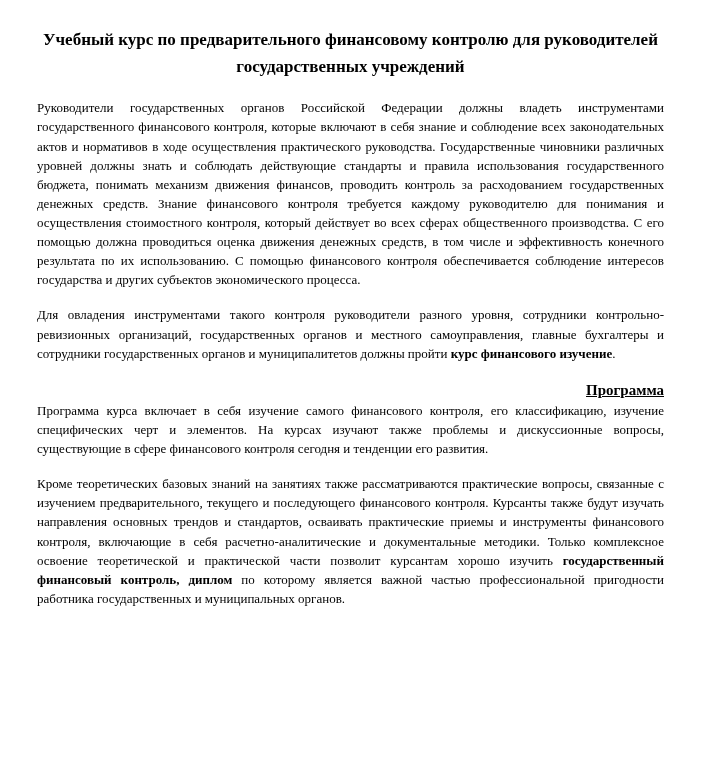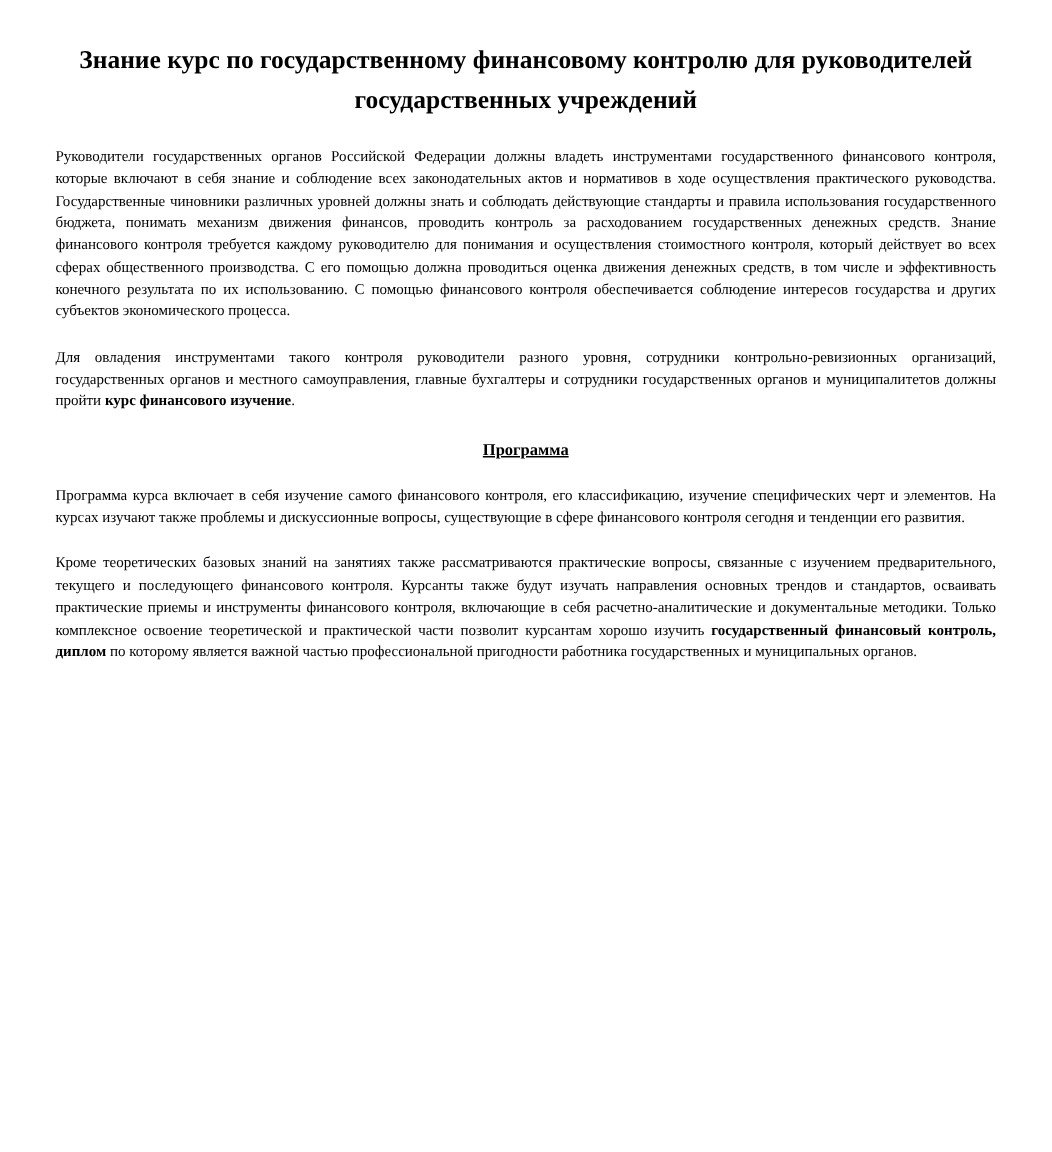--- a/index.html
+++ b/index.html
@@ -20,43 +20,43 @@
     padding: 26px 37px 30px 37px;
   }
   .doc-title {
     font-size: 17px;
     font-weight: bold;
     text-align: center;
     line-height: 1.6;
     margin: 0 0 18px 0;
   }
   .body-paragraph {
-    font-size: 10px;
+    font-size: 13px;
     line-height: 1.47;
     text-align: justify;
     margin: 0 0 16px 0;
   }
   .section-heading {
-    font-size: 11px;
+    font-size: 15px;
     font-weight: bold;
     text-decoration: underline;
-    text-align: center;
+    text-align: right;
     line-height: 1.47;
-    margin: 2px 0 16px 0;
+    margin: 2px 0 0 0;
   }
   .bold-run {
     font-weight: bold;
   }
 </style>
 </head>
 <body>
 
 <div class="page">
 
-  <h1 class="doc-title">Знание курс по государственному финансовому контролю для руководителей государственных учреждений</h1>
+  <h1 class="doc-title">Учебный курс по предварительного финансовому контролю для руководителей государственных учреждений</h1>
 
   <p class="body-paragraph">
     <span>Руководители государственных органов Российской Федерации должны владеть инструментами государственного финансового контроля, которые включают в себя знание и соблюдение всех законодательных актов и нормативов в ходе осуществления практического руководства. Государственные чиновники различных уровней должны знать и соблюдать действующие стандарты и правила использования государственного бюджета, понимать механизм движения финансов, проводить контроль за расходованием государственных денежных средств. Знание финансового контроля требуется каждому руководителю для понимания и осуществления стоимостного контроля, который действует во всех сферах общественного производства. С его помощью должна проводиться оценка движения денежных средств, в том числе и эффективность конечного результата по их использованию. С помощью финансового контроля обеспечивается соблюдение интересов государства и других субъектов экономического процесса.</span>
   </p>
 
   <p class="body-paragraph">
     <span>Для овладения инструментами такого контроля руководители разного уровня, сотрудники контрольно-ревизионных организаций, государственных органов и местного самоуправления, главные бухгалтеры и сотрудники государственных органов и муниципалитетов должны пройти </span><span class="bold-run">курс финансового изучение</span><span>.</span>
   </p>
 
   <h2 class="section-heading">Программа</h2>

